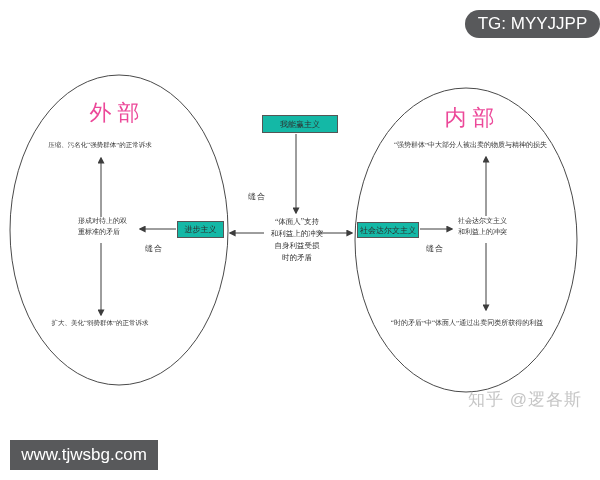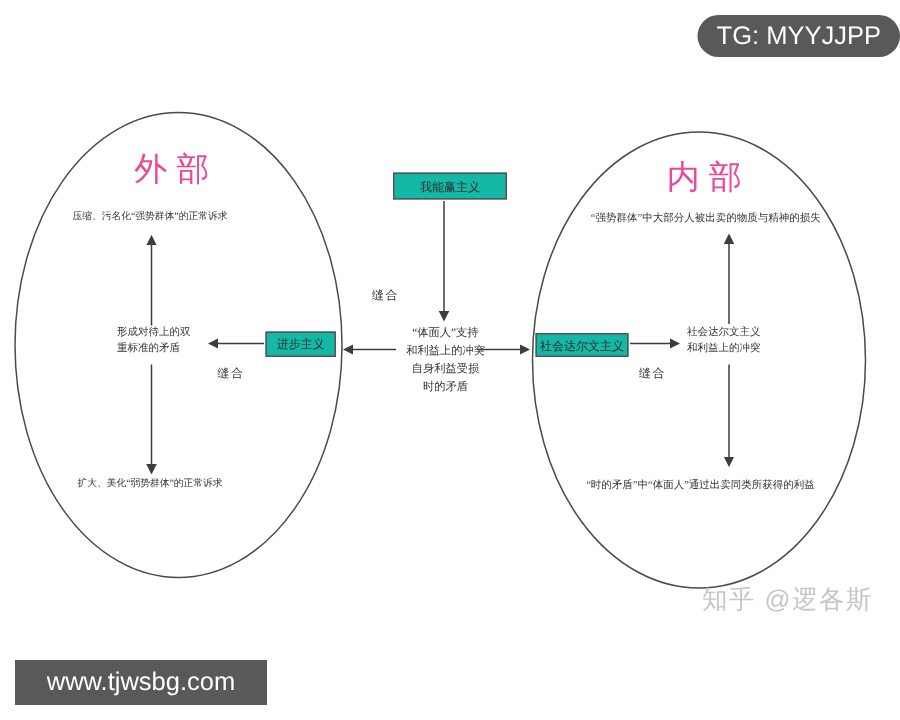--- a/index.html
+++ b/index.html
@@ -29,21 +29,21 @@
   }
   .suture{
     position:absolute;font-size:8px;color:#333;letter-spacing:1px;margin-top:34px;
   }
   .badge{
     position:absolute;background:#58595b;color:#ffffff;
     font-family:"Liberation Sans","DejaVu Sans",sans-serif;
     display:flex;align-items:center;justify-content:center;
   }
   .badge.tg{left:465px;top:10px;width:135px;height:28px;font-size:17px;border-radius:14px;}
-  .badge.site{left:10px;top:440px;width:168px;height:30px;font-size:17px;}
+  .badge.site{left:10px;top:440px;width:148px;height:30px;font-size:17px;}
   .zhihu-mark{
     position:absolute;left:468px;top:388px;font-size:17px;color:#c6c6c6;
     font-family:"Liberation Sans","DejaVu Sans",sans-serif;letter-spacing:1px;
   }
 </style>
 </head>
 <body>
 
 <div class="stage">
 

